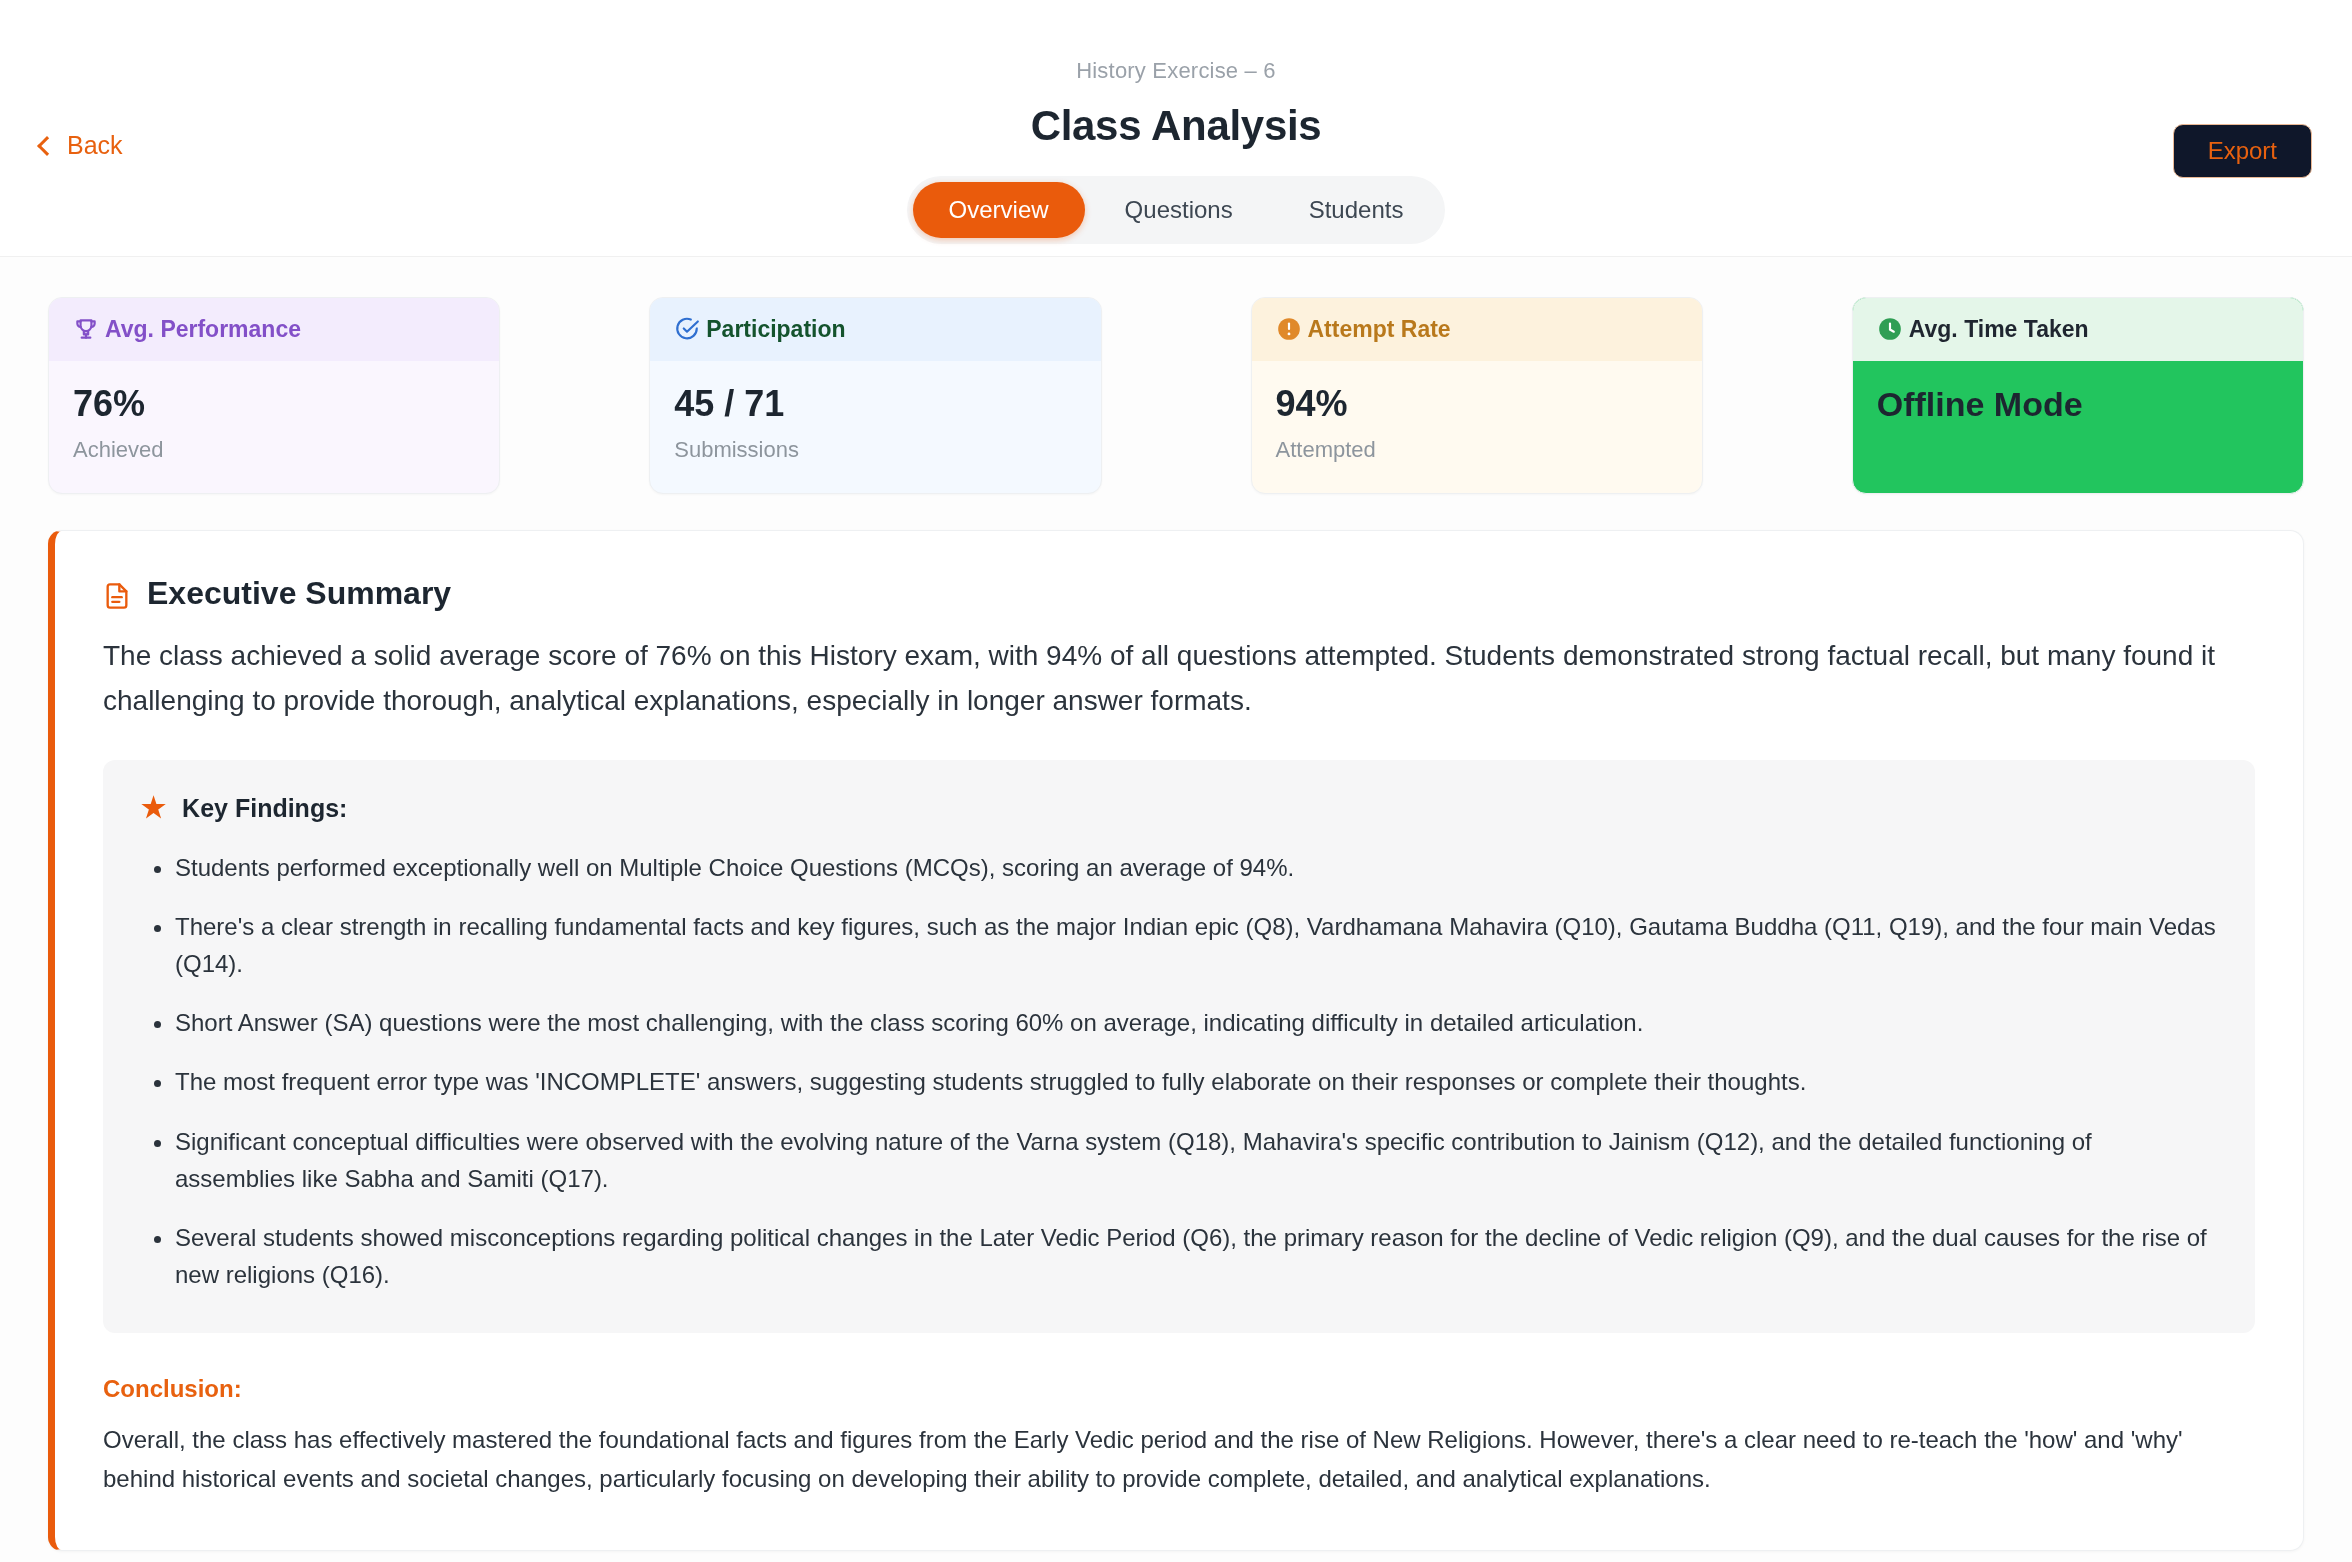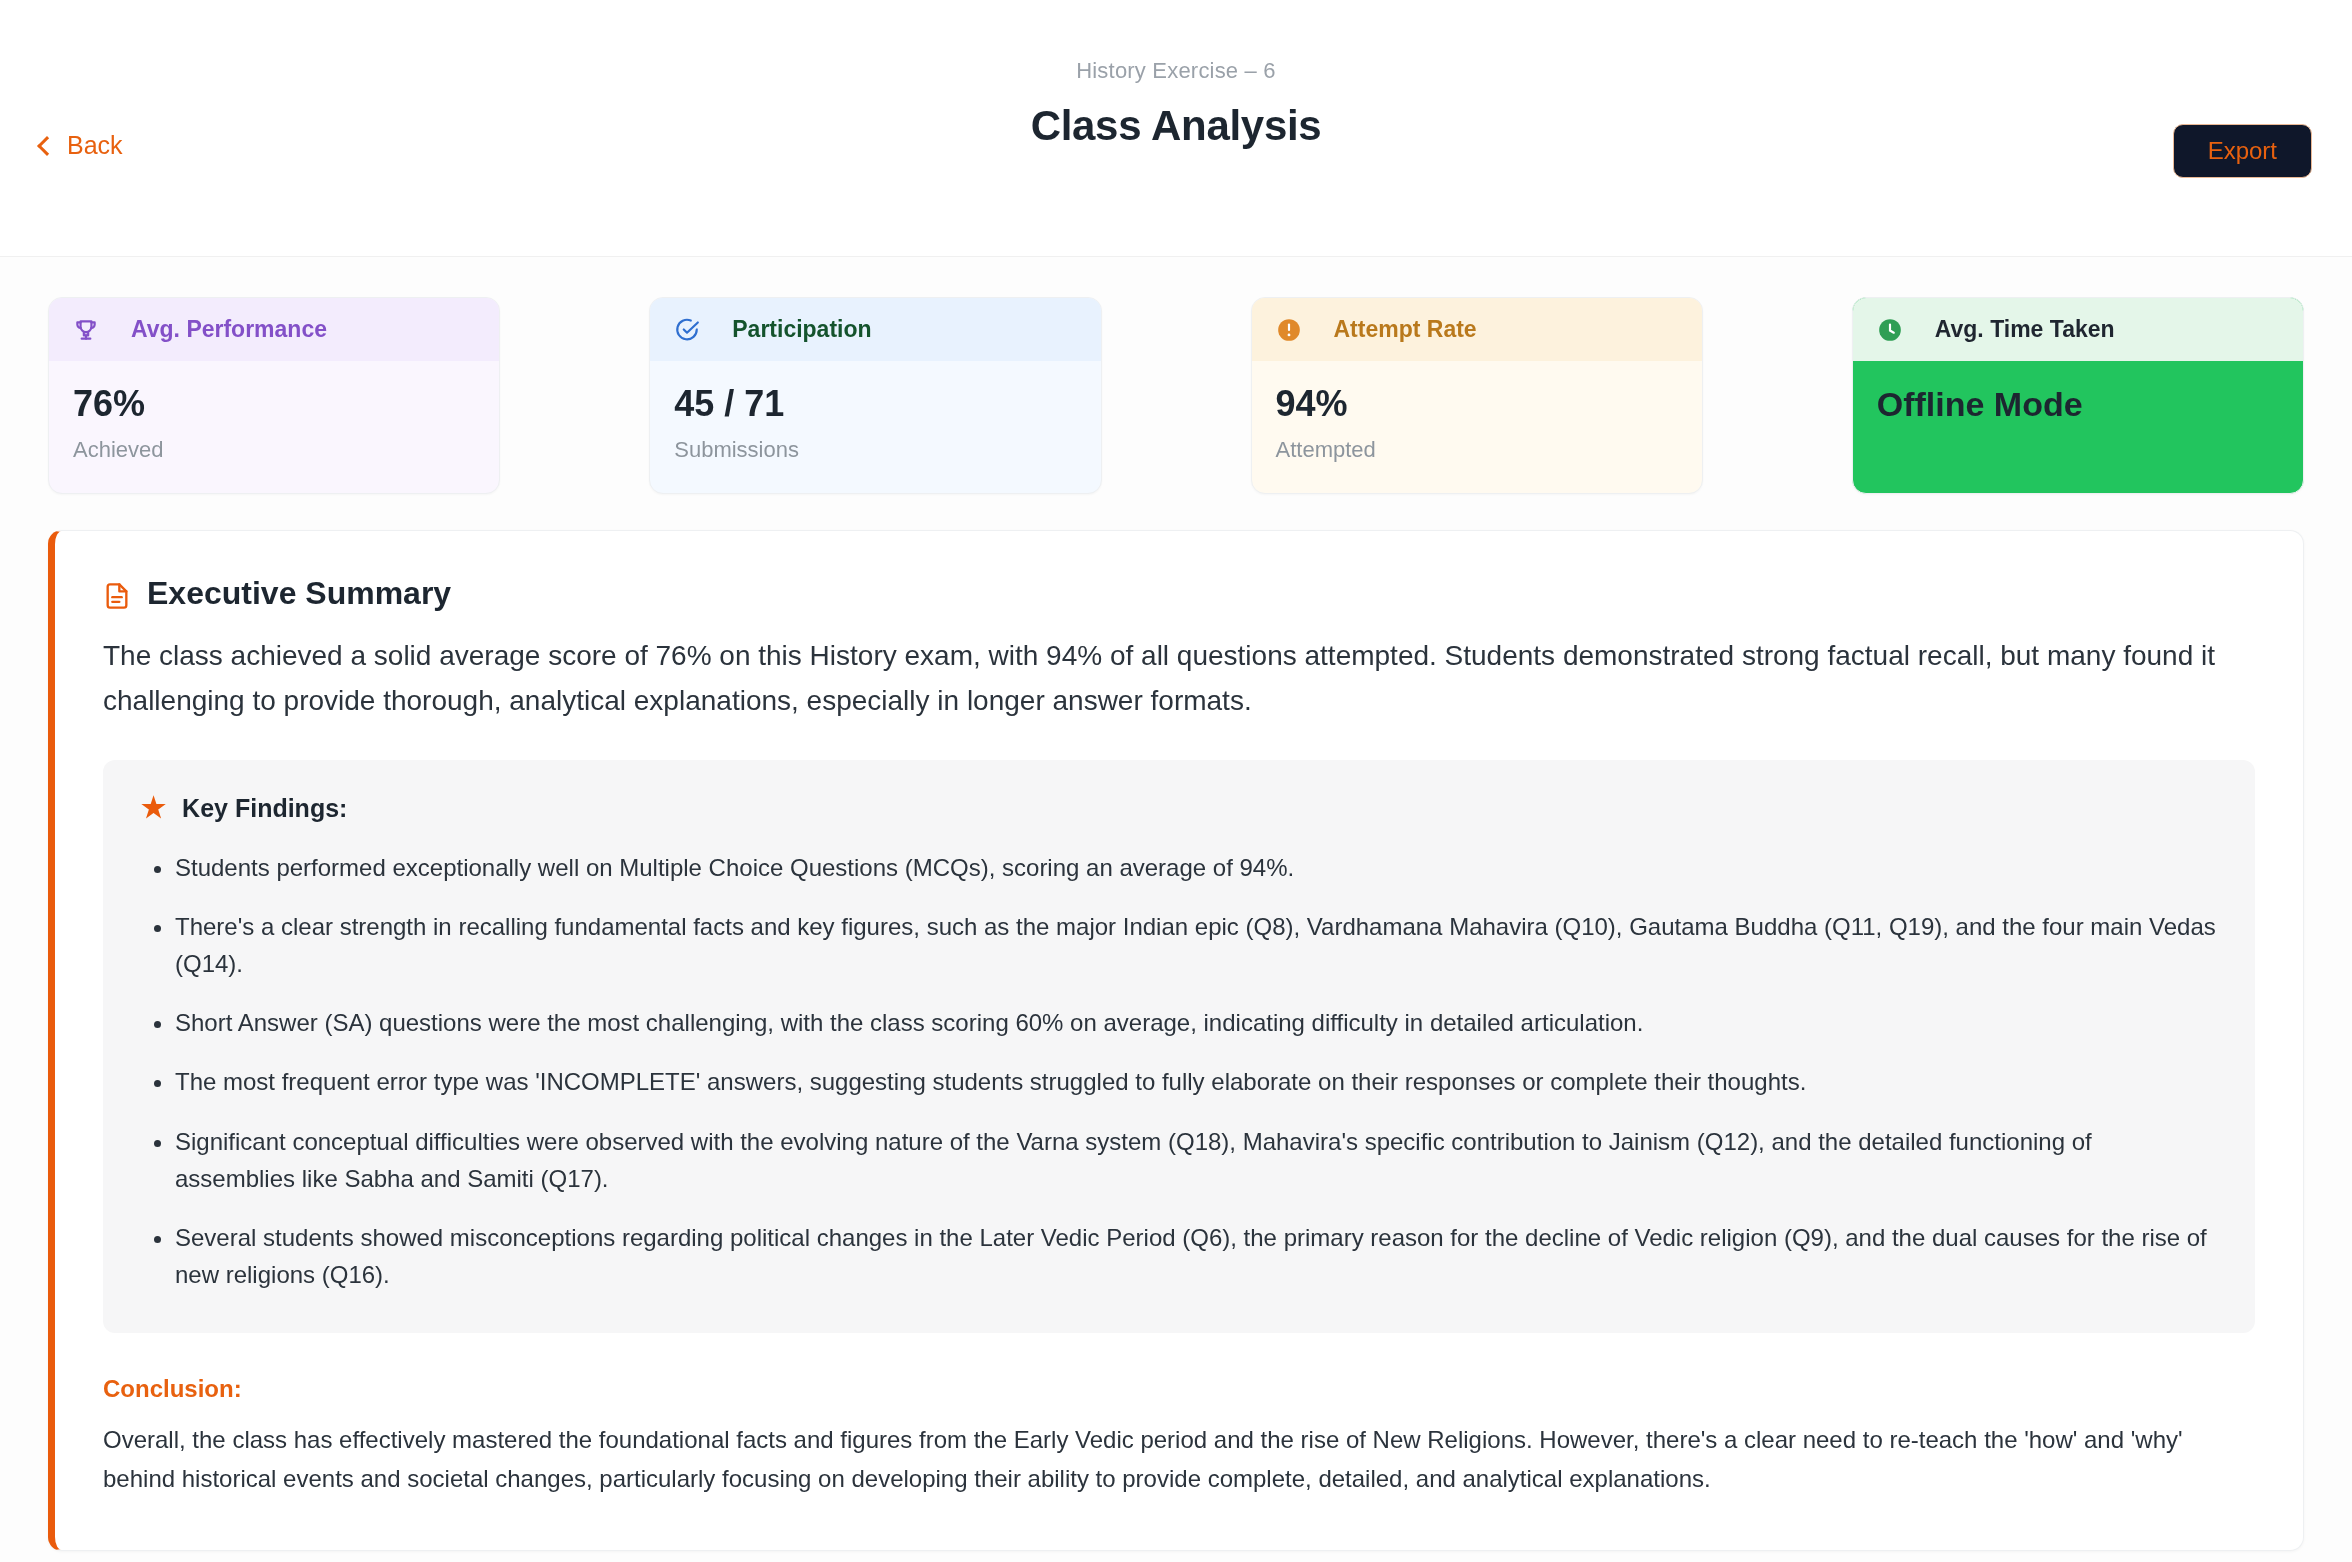--- a/index.html
+++ b/index.html
@@ -110,22 +110,22 @@
     flex: 1 1 0;
     border-radius: 14px;
     overflow: hidden;
     border: 1px solid #eef0f2;
     background: #fff;
     box-shadow: 0 1px 2px rgba(0,0,0,.03);
     min-width: 0;
   }
   .stat-head {
     display: flex;
-    align-items: center;
-    gap: 32px;
+    align-items: flex-start;
+    gap: 6px;
     padding: 18px 24px;
     font-size: 23px;
     font-weight: bold;
   }
   .stat-body {
     padding: 22px 24px 30px 24px;
   }
   .stat-value {
     font-size: 36px;
     font-weight: bold;
@@ -221,20 +221,25 @@
   <div class="header">
 
     <div class="back-btn">
       <span class="chev"></span>
       <span>Back</span>
     </div>
 
     <div class="header-center">
       <div class="exercise-label">History Exercise – 6</div>
       <div class="page-title">Class Analysis</div>
+      <div class="tabs">
+        <div class="tab active">Overview</div>
+        <div class="tab">Questions</div>
+        <div class="tab">Students</div>
+      </div>
     </div>
 
     <div class="export-btn">Export</div>
   </div>
 
   <div class="stats">
 
     <div class="stat-card card-perf">
       <div class="stat-head">
         <span class="ic">

